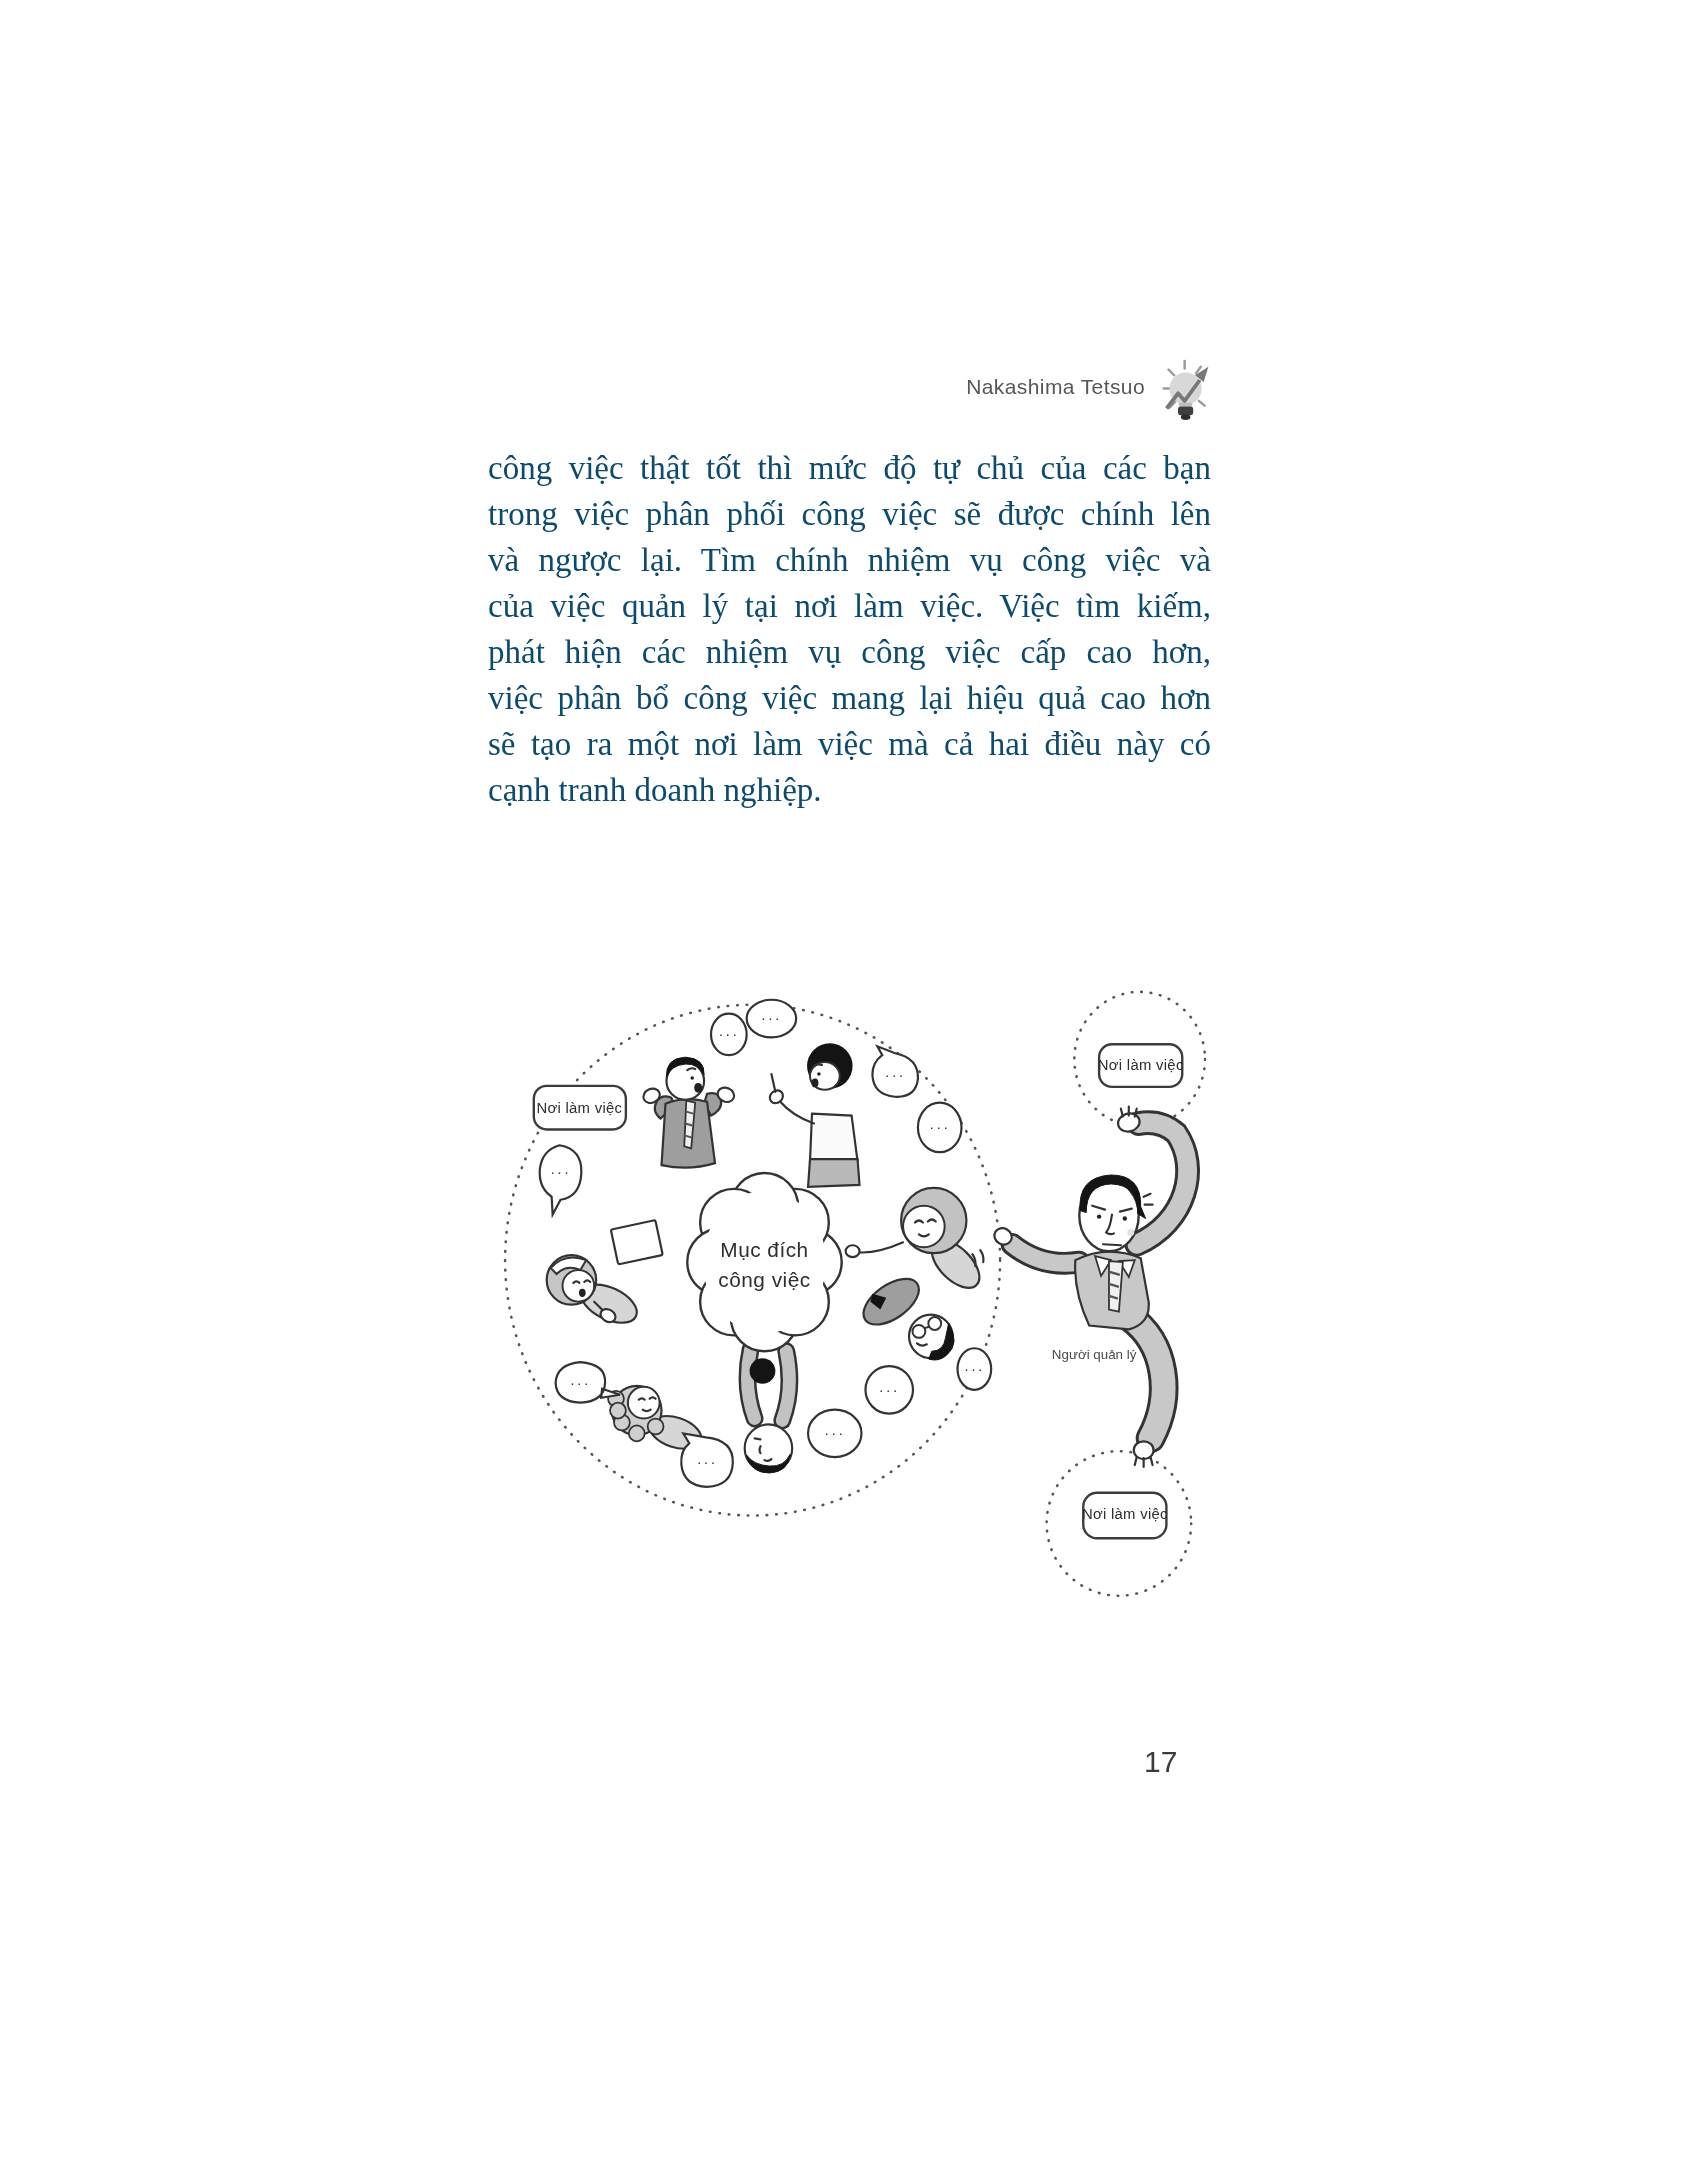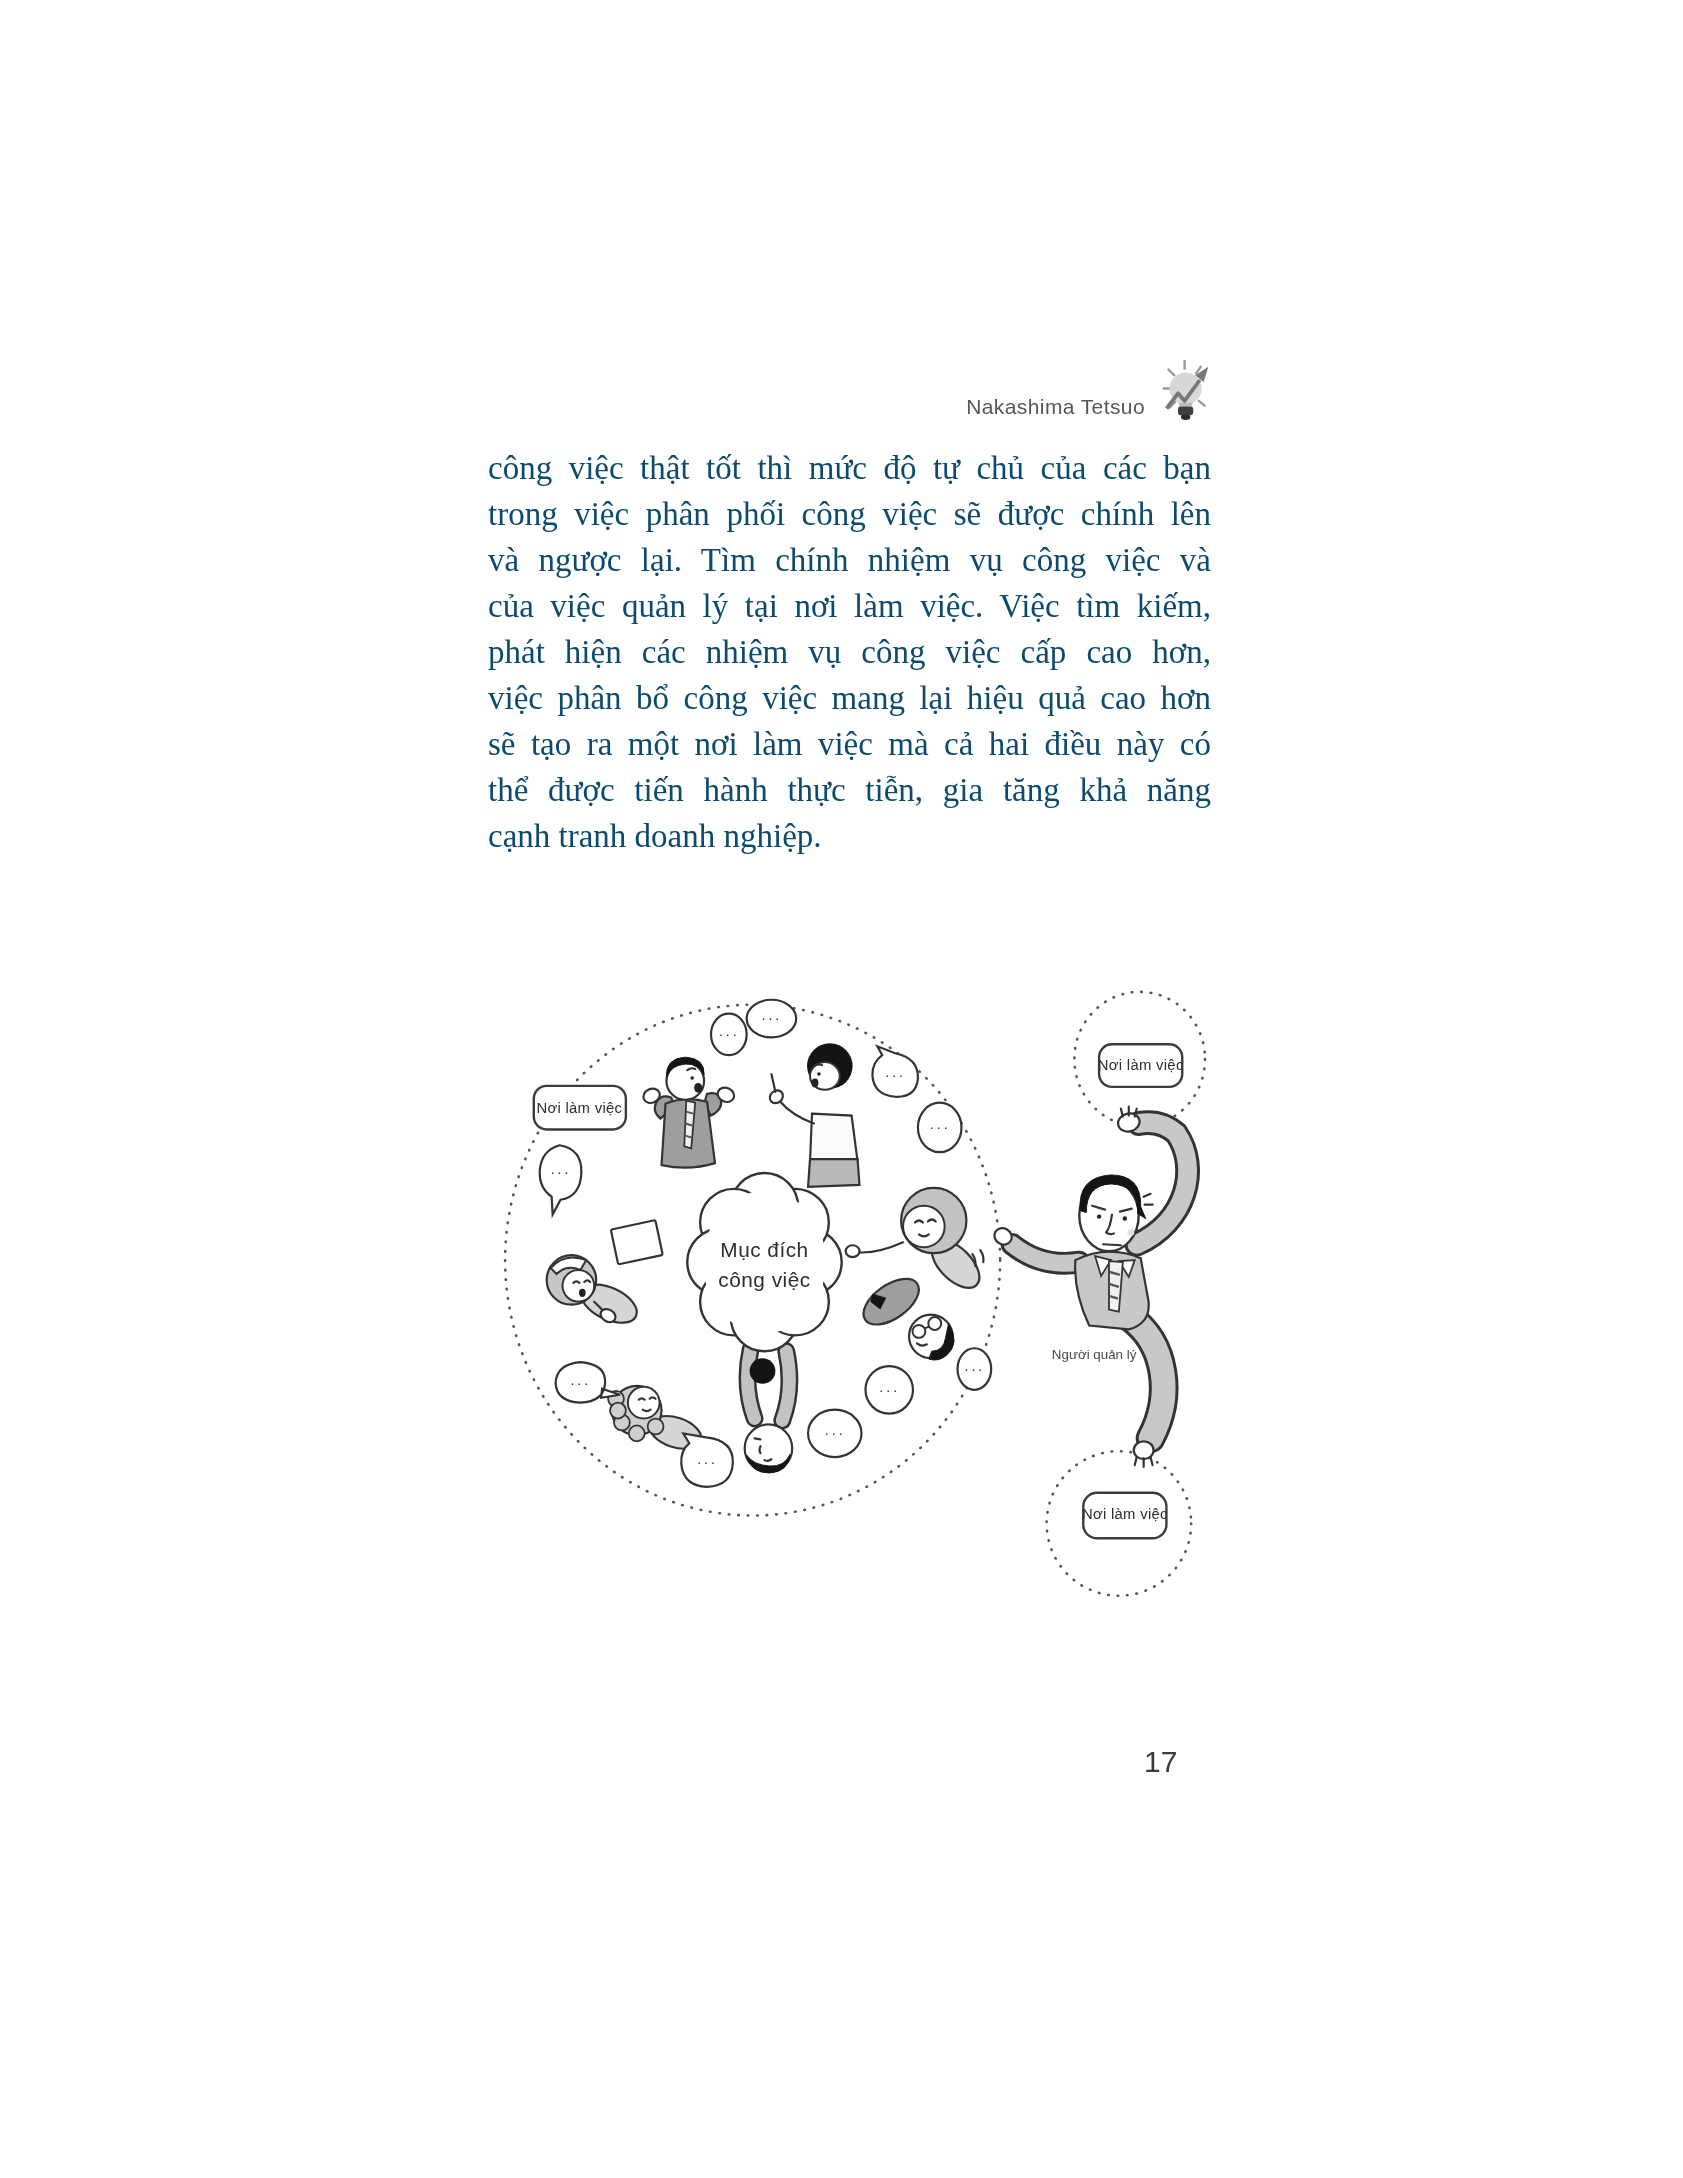--- a/index.html
+++ b/index.html
@@ -2,21 +2,21 @@
 <html><head>
 <meta charset="utf-8">
 <style>
   html,body { margin:0; padding:0; background:#ffffff; }
   .page {
     position:relative; width:1683px; height:2178px; background:#ffffff;
     overflow:hidden; font-family:"Liberation Sans", sans-serif;
   }
   .header {
     position:absolute; top:354px; left:792px; width:424px; height:71px;
-    display:flex; align-items:flex-end; justify-content:flex-end; gap:14px;
+    display:flex; align-items:center; justify-content:flex-end; gap:14px;
   }
   .author {
     font-family:"Liberation Sans", sans-serif;
     font-size:21px; color:#56575b; letter-spacing:0.4px; padding-bottom:6px;
   }
   .para {
     position:absolute; left:488px; top:445px; width:723px;
     font-family:"Liberation Serif","DejaVu Serif",serif;
     font-size:33px; line-height:46px; color:#0c4a6e;
   }
@@ -67,21 +67,20 @@
   </div>
 
   <div class="para">
     <div class="line">công việc thật tốt thì mức độ tự chủ của các bạn</div>
     <div class="line">trong việc phân phối công việc sẽ được chính lên</div>
     <div class="line">và ngược lại. Tìm chính nhiệm vụ công việc và</div>
     <div class="line">của việc quản lý tại nơi làm việc. Việc tìm kiếm,</div>
     <div class="line">phát hiện các nhiệm vụ công việc cấp cao hơn,</div>
     <div class="line">việc phân bổ công việc mang lại hiệu quả cao hơn</div>
     <div class="line">sẽ tạo ra một nơi làm việc mà cả hai điều này có</div>
-    <div class="line">thể được tiến hành thực tiễn, gia tăng khả năng</div>
     <div class="line last">cạnh tranh doanh nghiệp.</div>
   </div>
 
   <svg class="illu" viewBox="0 0 740 700">
 
     <ellipse class="dash" cx="260" cy="288" rx="250" ry="258"></ellipse>
 
     <ellipse class="dash" cx="651" cy="85" rx="66" ry="68"></ellipse>
 
     <circle class="dash" cx="630" cy="554" r="73"></circle>

